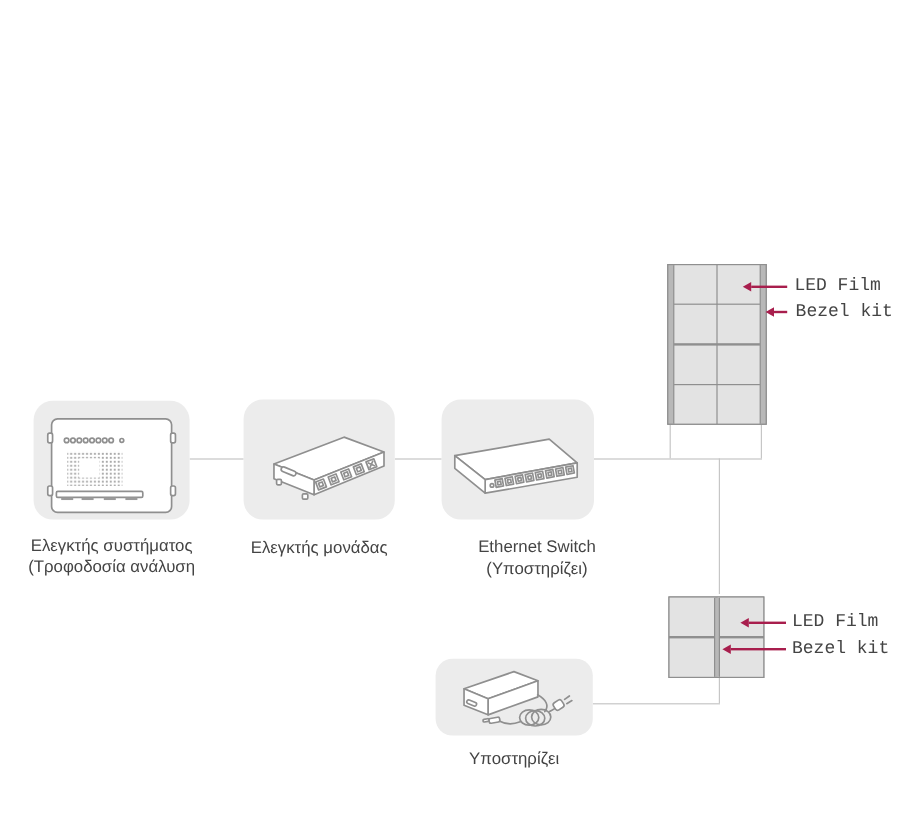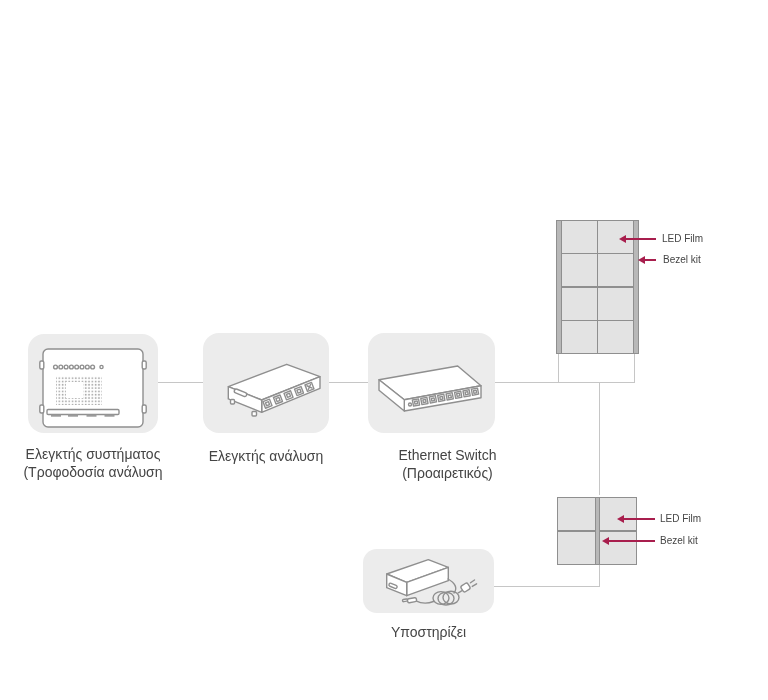--- a/index.html
+++ b/index.html
@@ -27,21 +27,21 @@
   .tile{background:var(--panel-tile);}
   .strip{position:absolute;top:0;bottom:0;width:4px;background:var(--bezel-strip);}
   .strip.left{left:0;border-right:1px solid var(--panel-border);}
   .strip.right{right:0;border-left:1px solid var(--panel-border);}
   .strip.center{left:50%;margin-left:-2.5px;width:5px;border-left:1px solid var(--panel-border);border-right:1px solid var(--panel-border);box-sizing:border-box;}
 
   
   .arrow{position:absolute;height:2px;background:var(--accent);}
   .arrow::before{content:"";position:absolute;left:-7px;top:-3.5px;width:0;height:0;
     border-top:4.5px solid transparent;border-bottom:4.5px solid transparent;border-right:7px solid var(--accent);}
-  .ann{position:absolute;color:var(--text);font-size:10px;line-height:14px;white-space:nowrap;}
+  .ann{position:absolute;color:var(--text);font-size:15px;line-height:14px;white-space:nowrap;font-family:Liberation Mono, monospace;}
 </style>
 </head>
 <body>
 
 <div class="stage">
 
   <div class="hline" style="left:158px;top:382px;width:45px;"></div>
   <div class="hline" style="left:329px;top:382px;width:39px;"></div>
   <div class="hline" style="left:495px;top:382px;width:140px;"></div>
   <div class="vline" style="left:558px;top:354px;height:28px;"></div>
@@ -150,25 +150,25 @@
       <rect class="fw" x="37.5" y="49.2" width="9" height="4" rx="1.5" transform="rotate(-10 42 51.2)"></rect>
       <rect class="fw" x="32.5" y="50.2" width="5" height="2.2" rx="1" transform="rotate(-10 35 51.3)"></rect>
     </svg>
   </div>
 
   <div class="caption" style="left:8px;top:446px;width:170px;">
     <div>Ελεγκτής συστήματος</div>
     <div>(Τροφοδοσία ανάλυση</div>
   </div>
   <div class="caption" style="left:196px;top:448px;width:140px;">
-    <div>Ελεγκτής ανάλυση</div>
+    <div>Ελεγκτής μονάδας</div>
   </div>
   <div class="caption" style="left:377px;top:447px;width:141px;">
     <div>Ethernet Switch</div>
-    <div>(Προαιρετικός)</div>
+    <div>(Υποστηρίζει)</div>
   </div>
   <div class="caption" style="left:363px;top:624px;width:131px;">
     <div>Υποστηρίζει</div>
   </div>
 
   <div class="panel" style="left:556px;top:220px;width:83px;height:134px;">
     <div class="strip left"></div>
     <div class="strip right"></div>
     <div class="tiles" style="inset: 0px 5px; grid-template-columns: repeat(2, 1fr); grid-template-rows: repeat(4, 1fr);">
         <div class="tile"></div>

